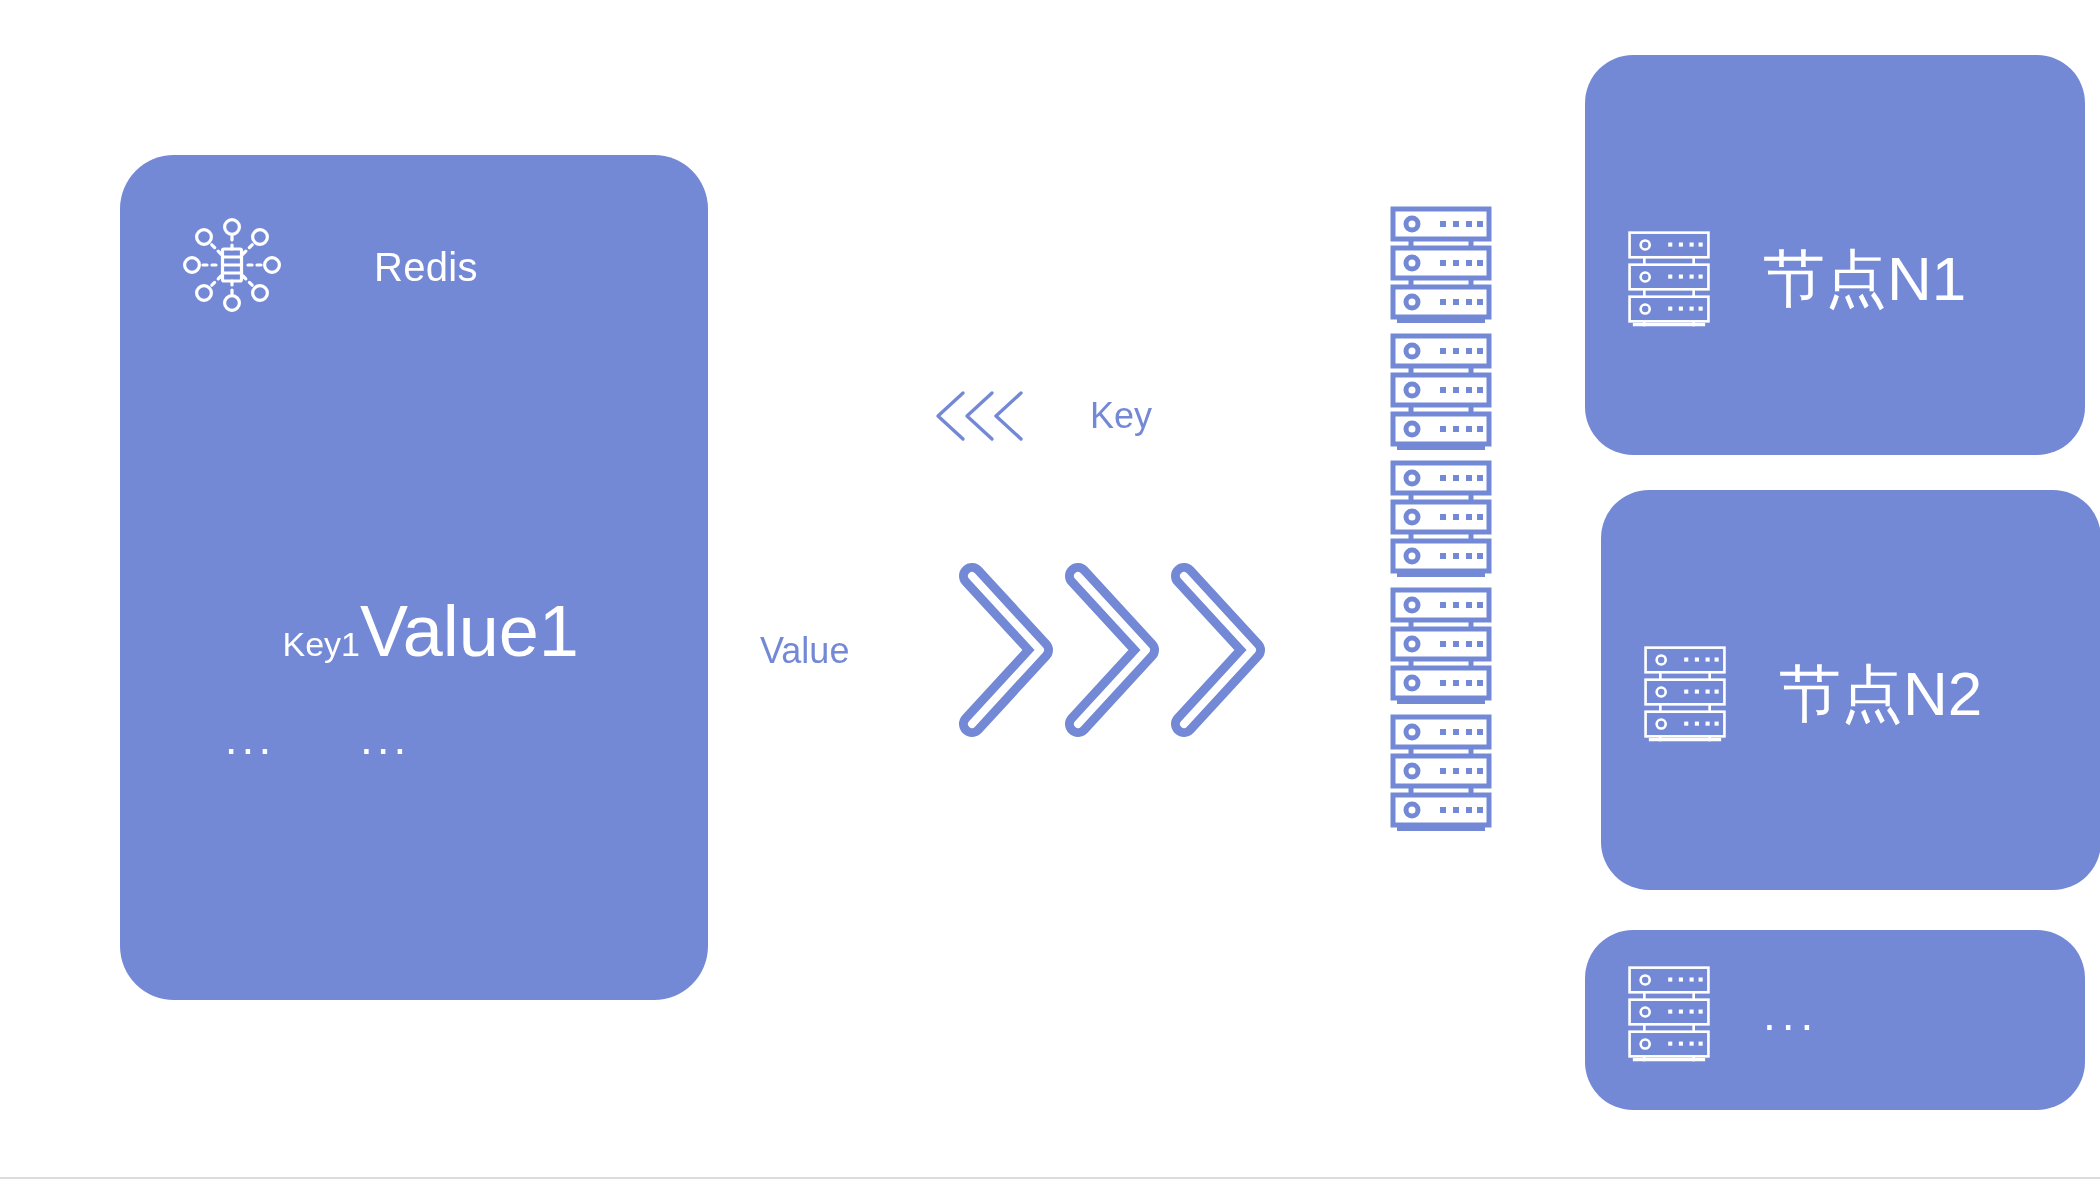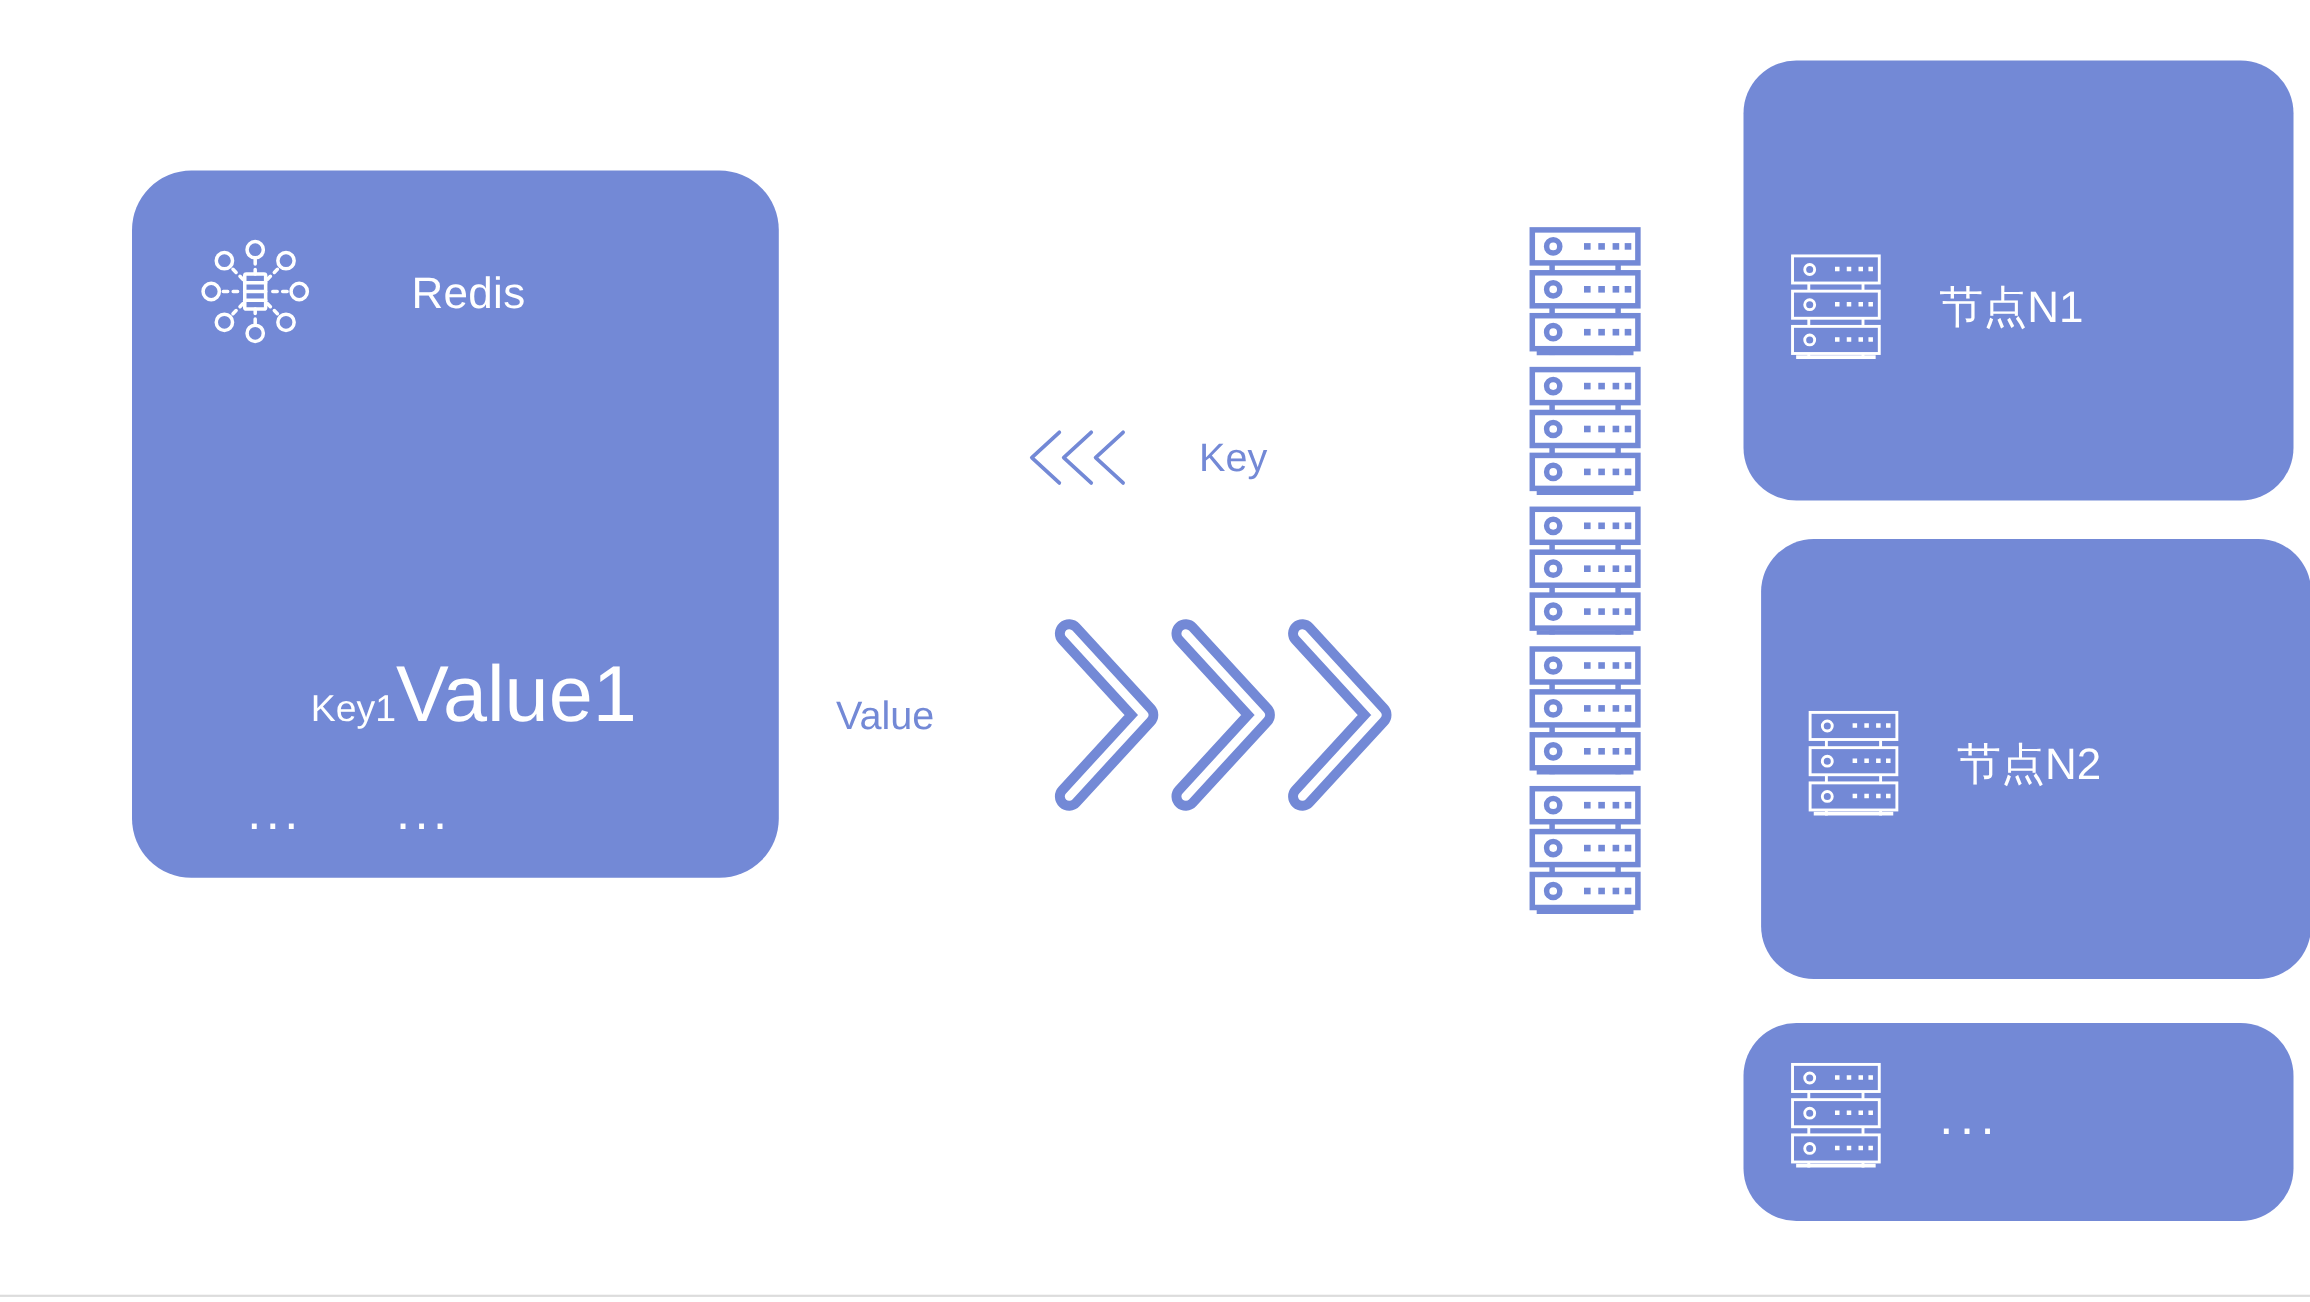--- a/index.html
+++ b/index.html
@@ -17,21 +17,21 @@
     background: #ffffff;
     overflow: hidden;
   }
 
   
   .redis-card {
     position: absolute;
     left: 120px;
     top: 155px;
     width: 588px;
-    height: 643px;
+    height: 845px;
     background: #7389d6;
     border-radius: 54px;
   }
   .redis-header {
     position: absolute;
     left: 60px;
     top: 58px;
     display: flex;
     align-items: center;
     gap: 90px;
@@ -136,21 +136,21 @@
     display: flex;
     align-items: center;
     gap: 48px;
   }
   #node-card-1 .node-inner { left: 38px; top: 172px; }
   #node-card-2 .node-inner { left: 38px; top: 152px; }
   #node-card-3 .node-inner { left: 38px; top: 32px; }
 
   .node-label {
     color: #ffffff;
-    font-size: 40px;
+    font-size: 62px;
     white-space: nowrap;
   }
   .node-label.dots {
     font-size: 46px;
     letter-spacing: 6px;
   }
 
   
   .bottom-rule {
     position: absolute;

